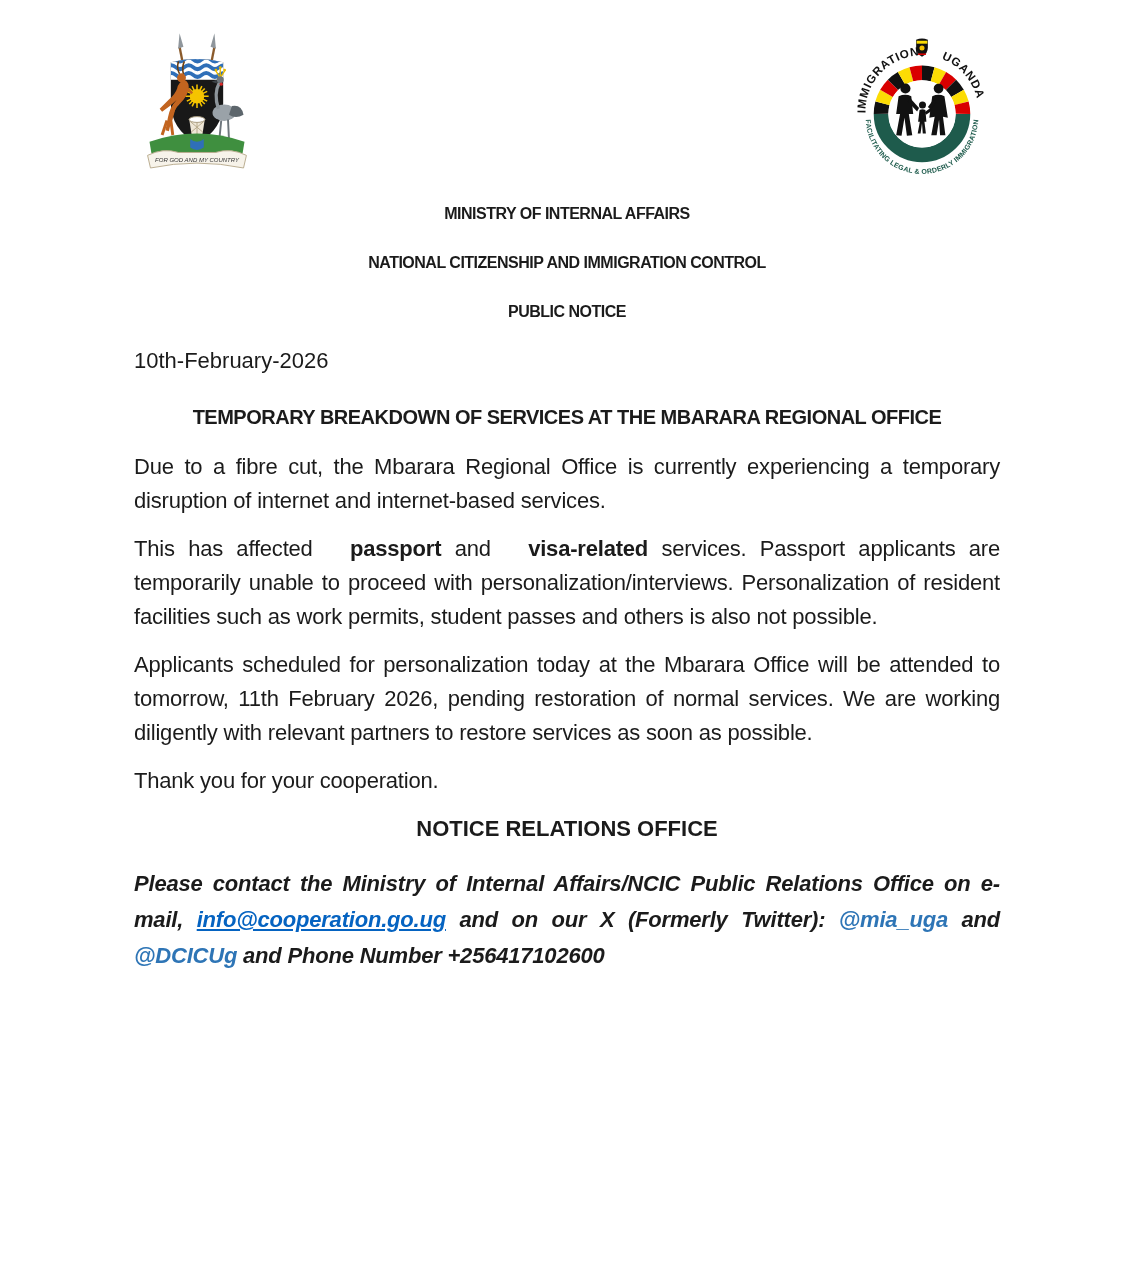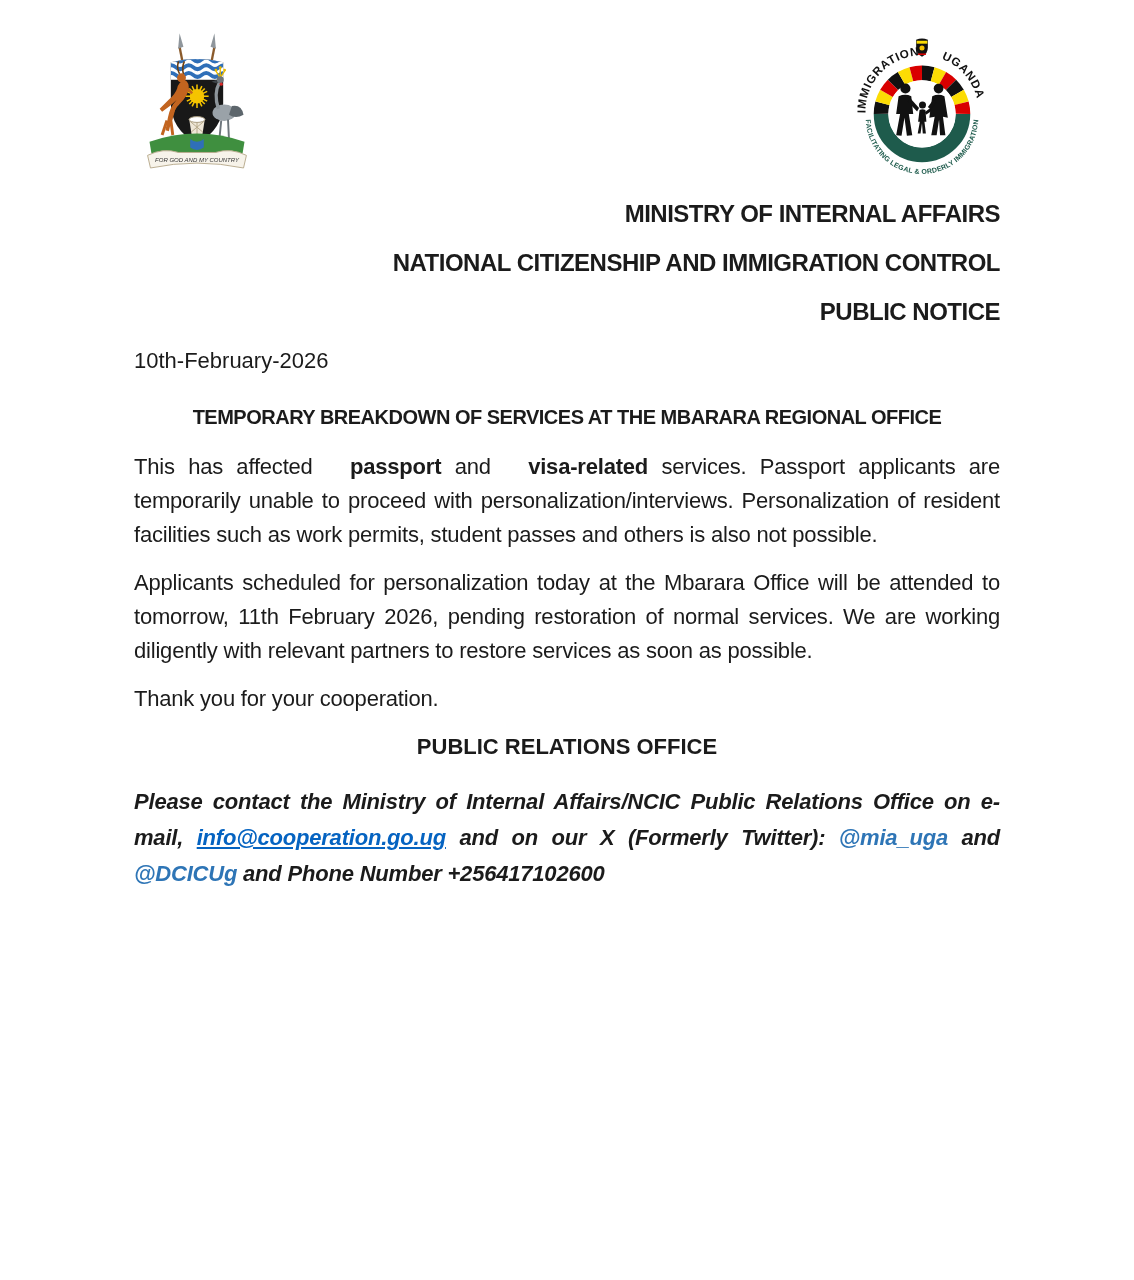--- a/index.html
+++ b/index.html
@@ -13,25 +13,25 @@
     font-family: "Liberation Sans", "DejaVu Sans", sans-serif;
     color: #1b1b1b;
   }
   .logos {
     display: flex;
     justify-content: space-between;
     align-items: flex-start;
     margin-bottom: 12px;
   }
   .heading {
-    font-size: 24px;
+    font-size: 16px;
     font-weight: bold;
     line-height: 28px;
     letter-spacing: -0.5px;
-    text-align: right;
+    text-align: center;
     margin: 0 0 21px 0;
   }
   .date-line {
     font-size: 22px;
     font-weight: normal;
     line-height: 28px;
     text-align: left;
     margin: 0 0 21px 0;
   }
   .notice-title {
@@ -200,25 +200,26 @@
 
   <div class="heading">MINISTRY OF INTERNAL AFFAIRS</div>
   <div class="heading">NATIONAL CITIZENSHIP AND IMMIGRATION CONTROL</div>
   <div class="heading">PUBLIC NOTICE</div>
   <div class="date-line">10th-February-2026</div>
 
   <div class="notice-title">
     <span>TEMPORARY BREAKDOWN OF SERVICES AT THE MBARARA REGIONAL OFFICE</span><br>
   </div>
 
+  <p class="para">Due to a fibre cut, the Mbarara Regional Office is currently experiencing a temporary disruption of internet and internet-based services.</p>
 
   <p class="para"><span>This has affected </span><strong>passport</strong><span> and </span><strong>visa-related</strong><span> services. Passport applicants are temporarily unable to proceed with personalization/interviews. Personalization of resident facilities such as work permits, student passes and others is also not possible.</span></p>
 
   <p class="para">Applicants scheduled for personalization today at the Mbarara Office will be attended to tomorrow, 11th February 2026, pending restoration of normal services. We are working diligently with relevant partners to restore services as soon as possible.</p>
 
 
   <p class="para">Thank you for your cooperation.</p>
 
-  <div class="signature">PUBLIC RELATIONS OFFICE</div>
+  <div class="signature">NOTICE RELATIONS OFFICE</div>
 
   <p class="contact"><span>Please contact the Ministry of Internal Affairs/NCIC Public Relations Office on e-mail, </span><a class="link-email">info@cooperation.go.ug</a><span> and on our X (Formerly Twitter): </span><a class="link-handle">@mia_uga</a><span> and </span><a class="link-handle">@DCICUg</a><span> and Phone Number </span><span>+256417102600</span></p>
 
 </div>
 
 </body></html>

